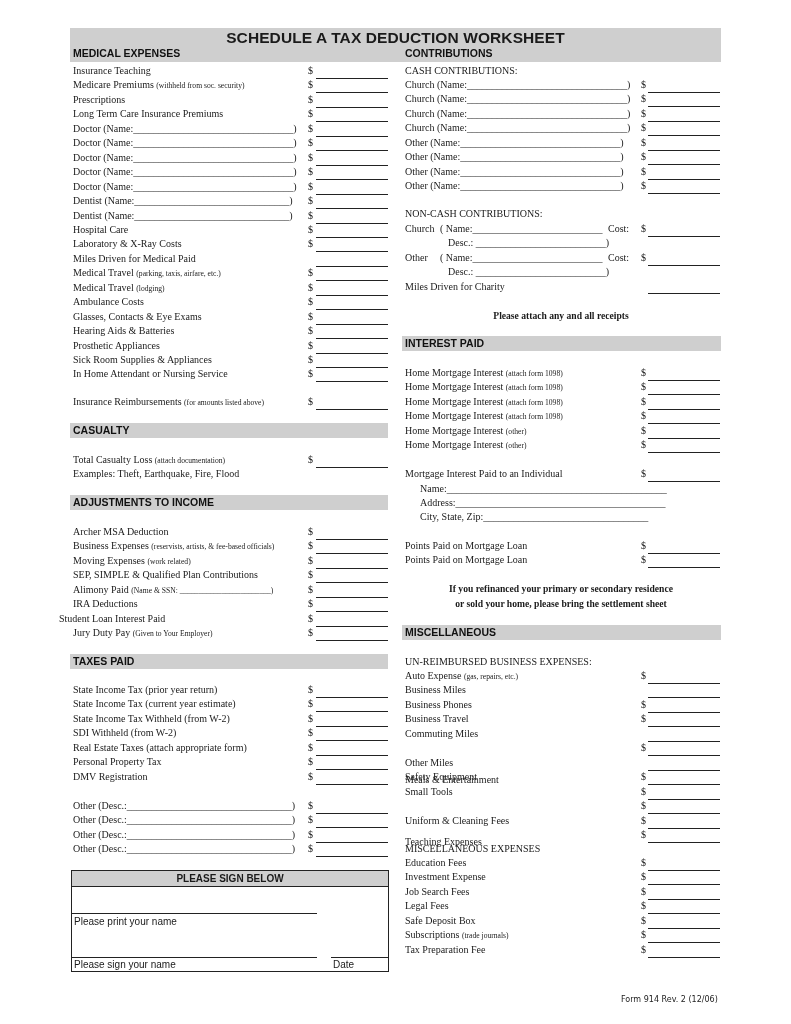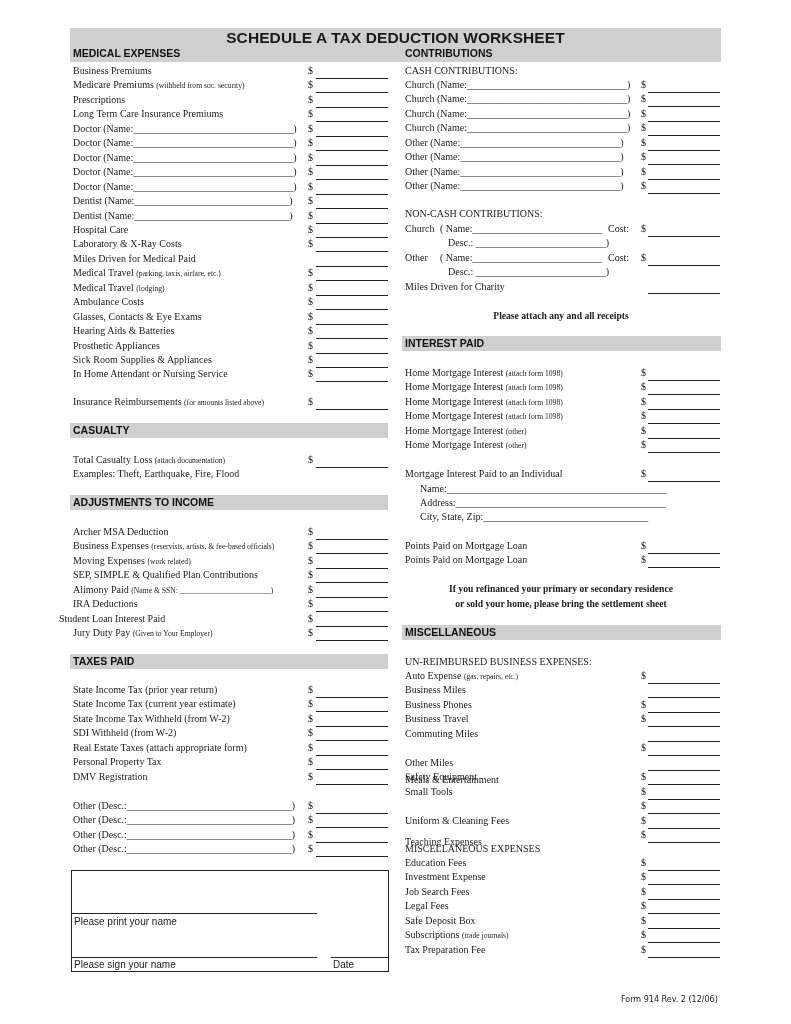--- a/index.html
+++ b/index.html
@@ -58,21 +58,21 @@
 
 <div class="bold-note" style="left:402px;width:318px;top:583px;">If you refinanced your primary or secondary residence</div>
 <div class="bold-note" style="left:402px;width:318px;top:598px;">or sold your home, please bring the settlement sheet</div>
 
 <div class="row" style="left:405px;top:656px;">UN-REIMBURSED BUSINESS EXPENSES:</div>
 <div class="row" style="left:405px;top:843px;">MISCELLANEOUS EXPENSES</div>
 
 <div class="row" style="left:73px;top:468px;">Examples: Theft, Earthquake, Fire, Flood</div>
 
 <div id="rows">
-    <div class="row" style="left:73px;top:65px;"><span>Business Premiums</span></div>
+    <div class="row" style="left:73px;top:65px;"><span>Insurance Teaching</span></div>
     <div class="dollar" style="left:308px;top:65px;">$</div>
     <div class="uline" style="left:316px;width:72px;top:78px;"></div>
     <div class="row" style="left:73px;top:79.45px;"><span>Medicare Premiums</span> <span class="small">(withheld from soc. security)</span></div>
     <div class="dollar" style="left:308px;top:79.45px;">$</div>
     <div class="uline" style="left:316px;width:72px;top:92.45px;"></div>
     <div class="row" style="left:73px;top:93.9px;"><span>Prescriptions</span></div>
     <div class="dollar" style="left:308px;top:93.9px;">$</div>
     <div class="uline" style="left:316px;width:72px;top:106.9px;"></div>
     <div class="row" style="left:73px;top:108.35px;"><span>Long Term Care Insurance Premiums</span></div>
     <div class="dollar" style="left:308px;top:108.35px;">$</div>
@@ -303,20 +303,21 @@
     <div class="uline" style="left:648px;width:72px;top:927.8px;"></div>
     <div class="row" style="left:405px;top:929.25px;"><span>Subscriptions</span> <span class="small">(trade journals)</span></div>
     <div class="dollar" style="left:641px;top:929.25px;">$</div>
     <div class="uline" style="left:648px;width:72px;top:942.25px;"></div>
     <div class="row" style="left:405px;top:943.7px;"><span>Tax Preparation Fee</span></div>
     <div class="dollar" style="left:641px;top:943.7px;">$</div>
     <div class="uline" style="left:648px;width:72px;top:956.7px;"></div>
   </div>
 
 <div class="signbox">
+  <div class="signhead">PLEASE SIGN BELOW</div>
   <div class="uline" style="left:0;width:245px;top:42px;border-top-width:1.8px;"></div>
   <div class="signlabel" style="left:2px;top:45px;">Please print your name</div>
   <div class="uline" style="left:0;width:245px;top:86px;border-top-width:1.8px;"></div>
   <div class="signlabel" style="left:2px;top:88px;">Please sign your name</div>
   <div class="uline" style="left:259px;width:57px;top:86px;border-top-width:1.8px;"></div>
   <div class="signlabel" style="left:261px;top:88px;">Date</div>
 </div>
 
 <div class="footer">Form 914 Rev. 2 (12/06)</div>
 

